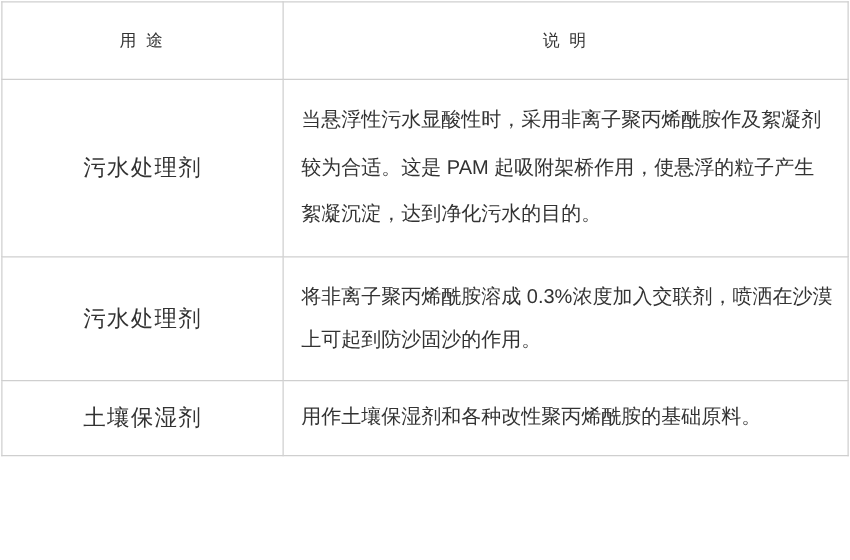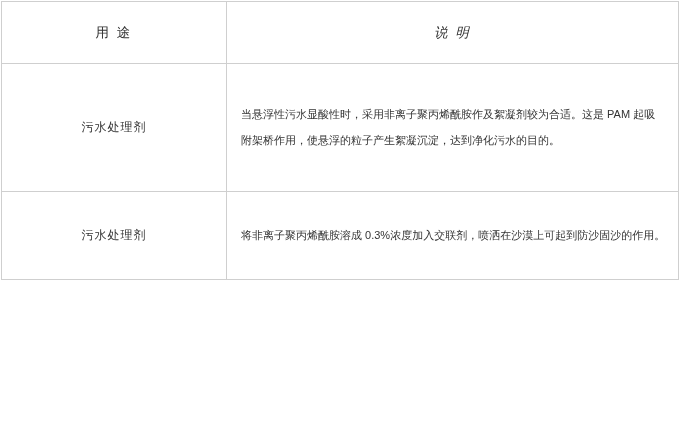--- a/index.html
+++ b/index.html
@@ -41,38 +41,37 @@
     height: 62px;
     padding: 4px 8px;
     text-align: center;
     letter-spacing: 2px;
   }
   thead th.col-usage {
     width: 225px;
   }
   thead th.col-desc {
     width: 452px;
-    font-style: italic;
   }
   
   thead th {
     border-bottom: 2px solid #b9b9b9;
   }
   td.usage-cell {
     width: 225px;
     text-align: center;
-    font-size: 12px;
+    font-size: 18px;
     color: #333333;
     padding: 8px 10px;
     letter-spacing: 1px;
   }
   td.desc-cell {
     width: 452px;
     text-align: left;
-    font-size: 11px;
+    font-size: 16px;
     color: #333333;
     padding: 14px 12px 14px 14px;
     line-height: 2.35;
   }
   tr.row-1 td { height: 128px; }
   tr.row-2 td { height: 60px; }
   tr.row-3 td { height: 88px; }
   tr.row-4 td { height: 58px; }
 
   tr.row-2 td.desc-cell,
@@ -96,15 +95,19 @@
     </thead>
     <tbody>
       <tr class="row-1">
         <td class="usage-cell">污水处理剂</td>
         <td class="desc-cell">当悬浮性污水显酸性时，采用非离子聚丙烯酰胺作及絮凝剂较为合适。这是 PAM 起吸附架桥作用，使悬浮的粒子产生絮凝沉淀，达到净化污水的目的。</td>
       </tr>
       <tr class="row-3">
         <td class="usage-cell">污水处理剂</td>
         <td class="desc-cell">将非离子聚丙烯酰胺溶成 0.3%浓度加入交联剂，喷洒在沙漠上可起到防沙固沙的作用。</td>
       </tr>
+      <tr class="row-4">
+        <td class="usage-cell">土壤保湿剂</td>
+        <td class="desc-cell">用作土壤保湿剂和各种改性聚丙烯酰胺的基础原料。</td>
+      </tr>
     </tbody>
   </table>
 </div>
 
 </body></html>

